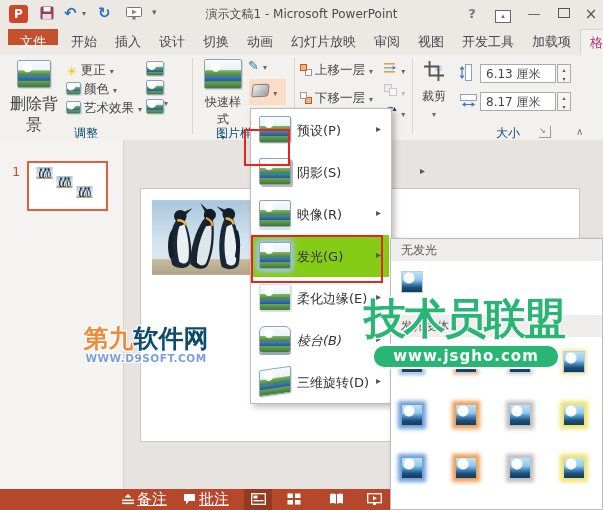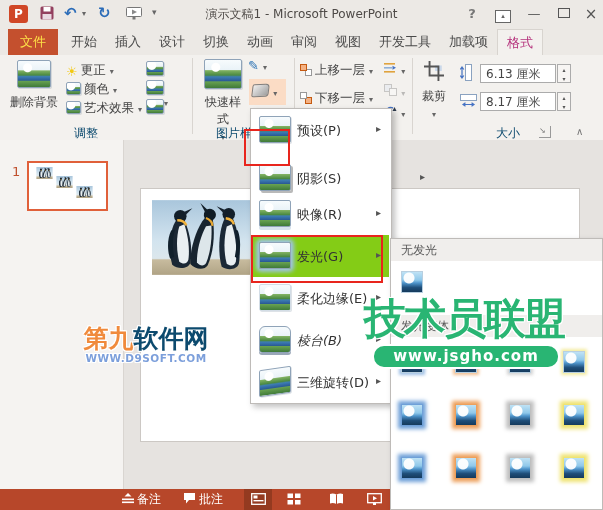--- a/index.html
+++ b/index.html
@@ -23,40 +23,40 @@
   .help-btn{left:460px;width:24px;font-size:13px;font-weight:bold;color:#777;}
   .ribopt-btn{left:490px;width:26px;}
   .ribopt-glyph{display:inline-block;width:14px;height:11px;border:1px solid #666;font-size:7px;line-height:10px;color:#666;background:#fff;}
   .min-btn{left:521px;width:26px;font-size:13px;}
   .max-btn{left:551px;width:26px;}
   .max-glyph{display:inline-block;width:10px;height:8px;border:1px solid #555;background:transparent;}
   .close-btn{left:579px;width:24px;font-size:15px;}
 
   
   .tabrow{position:absolute;left:0;top:28px;width:603px;height:27px;background:#ECE9E5;}
-  .file-tab{position:absolute;left:8px;top:1px;width:50px;height:26px;background:#C4502E;color:#fde047;
+  .file-tab{position:absolute;left:8px;top:1px;width:50px;height:16px;background:#C4502E;color:#ffffff;
             text-align:center;line-height:26px;font-size:13px;}
   .tabs{position:absolute;left:62px;top:1px;height:26px;display:flex;}
   .tab{padding:0 9px;line-height:26px;color:#4A4A4A;white-space:nowrap;}
   .tab.active{background:#F3F1EE;border:1px solid #D8D4CF;border-bottom:none;color:#B5327C;line-height:25px;}
 
   
   .ribbon{position:absolute;left:0;top:55px;width:603px;height:85px;background:#F3F1EE;border-bottom:1px solid #C9C5C0;}
   .grp-label{position:absolute;top:70px;font-size:12px;color:#0c4a6e;text-align:center;}
   .vdiv{position:absolute;top:3px;height:76px;width:1px;background:#D9D5D0;}
 
   .pic{display:inline-block;border:1px solid #8FA3B8;border-radius:2px;box-shadow:1px 1px 0 rgba(120,140,160,.25);
        background:
         radial-gradient(circle at 30% 26%, #ffffff 0 4px, rgba(255,255,255,0) 5px),
         linear-gradient(180deg,#F7FBFD 0%,#EAF3F8 34%,#7FB061 38%,#4C8A42 54%,#3D7DB4 60%,#2B5C97 74%,#66A050 78%,#3F7A39 100%);}
   .caret{font-size:8px;color:#666;}
 
   .removebg-btn{position:absolute;left:6px;top:3px;width:56px;height:66px;text-align:center;}
   .removebg-ic{width:32px;height:26px;margin-top:2px;}
-  .removebg-lbl{font-size:12px;color:#444;margin-top:3px;}
+  .removebg-lbl{font-size:16px;color:#444;margin-top:3px;}
 
   .adj-item{position:absolute;left:66px;height:16px;line-height:16px;white-space:nowrap;font-size:12.5px;}
   .adj-ic{display:inline-block;vertical-align:-2px;margin-right:3px;}
   .sun{color:#F2C811;font-size:13px;}
   .mini-sq{display:inline-block;width:13px;height:11px;}
 
   .tools-col{position:absolute;left:146px;}
   .tool-ic{position:absolute;left:0;width:16px;height:13px;}
 
   .qs-btn{position:absolute;left:200px;top:3px;width:46px;height:66px;text-align:center;}
@@ -128,21 +128,21 @@
   .wm-d9{position:absolute;left:68px;top:186px;width:156px;text-align:center;z-index:45;}
   .wm-d9-title{font-size:25px;font-weight:bold;letter-spacing:0;line-height:26px;}
   .wm-d9-url{font-size:10.5px;font-weight:bold;color:#7C9FDB;letter-spacing:.5px;}
   .wm-js{position:absolute;left:364px;top:296px;z-index:60;}
   .wm-js-title{font-size:42px;font-weight:bold;color:#29B573;letter-spacing:-2px;line-height:46px;}
   .wm-js-pill{margin-top:2px;margin-left:8px;width:184px;height:21px;background:#29B573;border:2px solid #fff;border-radius:12px;
               color:#fff;font-weight:bold;font-size:15px;text-align:center;line-height:21px;letter-spacing:1px;}
 
   
   .statusbar{position:absolute;left:0;top:489px;width:603px;height:21px;background:#B7472A;color:#fff;z-index:10;}
-  .sb-item{position:absolute;top:0;height:21px;line-height:21px;font-size:12px;white-space:nowrap;}
+  .sb-item{position:absolute;top:0;height:21px;line-height:21px;font-size:15px;white-space:nowrap;text-decoration:underline;}
   .sb-ic{display:inline-block;vertical-align:-1px;margin-right:3px;}
   .viewbtn{position:absolute;top:0;width:28px;height:21px;text-align:center;line-height:23px;}
   .viewbtn.active{background:#943A20;}
 </style>
 </head>
 <body>
 
 <div id="app">
 
   <div class="titlebar">
@@ -172,20 +172,21 @@
   </div>
 
   <div class="tabrow">
     <div class="file-tab">文件</div>
     <div class="tabs">
       <span class="tab">开始</span>
       <span class="tab">插入</span>
       <span class="tab">设计</span>
       <span class="tab">切换</span>
       <span class="tab">动画</span>
+      <span class="tab">幻灯片放映</span>
       <span class="tab">审阅</span>
       <span class="tab">视图</span>
       <span class="tab">开发工具</span>
       <span class="tab">加载项</span>
       <span class="tab active">格式</span>
     </div>
   </div>
 
   <div class="ribbon">
 
@@ -329,21 +330,21 @@
       <div class="wm-d9-url wm-outline">WWW.D9SOFT.COM</div>
     </div>
   </div>
 
   <div class="menu">
     <div class="mi" style="top:0;">
       <span class="mic pic"></span>
       <span class="mil">预设(P)</span>
       <span class="mia">▸</span>
     </div>
-    <div class="mi" style="top:48px;padding-left:44px;">
+    <div class="mi" style="top:42px;padding-left:44px;">
       <span class="mic pic" style="box-shadow:2px 2px 0 #B9B9B9;"></span>
       <span class="mil">阴影(S)</span>
       <span class="mia">▸</span>
     </div>
     <div class="mi" style="top:84px;">
       <span class="mic pic" style="box-shadow:0 3px 0 #D7E3EE;"></span>
       <span class="mil">映像(R)</span>
       <span class="mia">▸</span>
     </div>
     <div class="mi hl" style="top:126px;">

